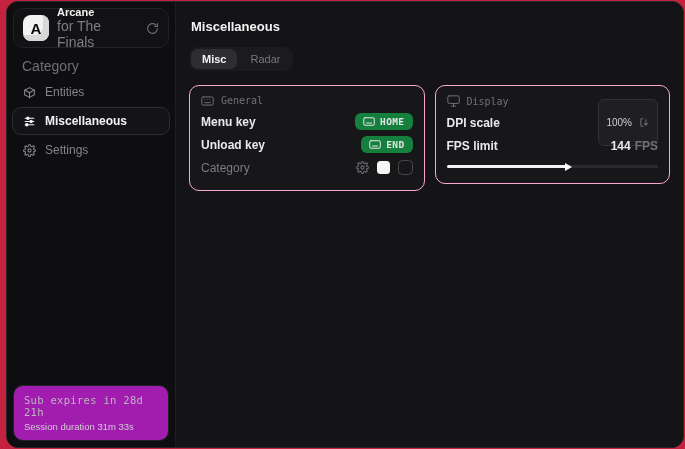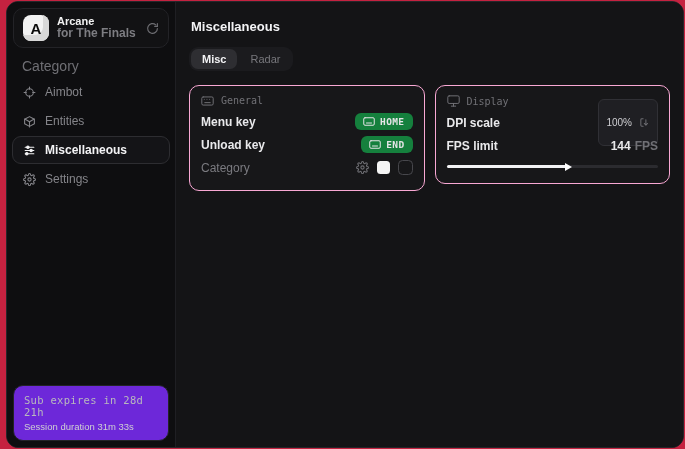--- a/index.html
+++ b/index.html
@@ -29,37 +29,37 @@
     display:flex; align-items:center; gap:8px; padding:0 9px;
   }
   .logo {
     width:26px; height:26px; border-radius:8px; background:#f2f2f2;
     color:#0a0a0a; font-weight:bold; font-size:15px;
     display:flex; align-items:center; justify-content:center;
     box-shadow:inset -6px -6px 0 #d8d8d8;
   }
   .app-meta { flex:1; line-height:1.15; }
   .app-name { font-size:11px; font-weight:bold; color:#f2f2f2; }
-  .app-sub { font-size:12px; color:#7d7d82;font-weight:bold; }
+  .app-sub { font-size:14px; color:#7d7d82; }
   .icon-btn { display:flex; align-items:center; color:#6d6d72; cursor:pointer; }
   .cat-label { font-size:14px; color:#6f6f74; margin:10px 0 4px 15px; }
   .nav { display:flex; flex-direction:column; gap:1px; padding:0 5px; }
   .nav-item {
     display:flex; align-items:center; gap:9px;
     height:28px; padding:0 10px; border-radius:9px;
     color:#85858a; font-size:12px; border:1px solid transparent;
     cursor:pointer;
   }
   .nav-item.active {
     color:#f3f3f5; background:#141417; border-color:#2d2d31; font-weight:bold;
   }
   .nav-item .nicon { display:flex; align-items:center; }
   .status-card {
     position:absolute; left:6px; right:6px; bottom:6px;
-    background:#6d28d9; border:1px solid #232327; border-radius:10px;
+    background:#a21caf; border:1px solid #232327; border-radius:10px;
     padding:8px 10px;
   }
   .status-line1 {
     font-family:"DejaVu Sans Mono", monospace;
     font-size:10.5px; color:#b9b9bd; letter-spacing:0.3px;
   }
   .status-line2 { font-size:9.5px; font-weight:normal; color:#cfcfd3; margin-top:3px; }
   
   .main {
     position:absolute; left:168px; top:0; right:0; bottom:0;
@@ -147,32 +147,20 @@
         <svg width="13" height="13" viewBox="0 0 24 24" fill="none" stroke="currentColor" stroke-width="2.2" stroke-linecap="round">
           <path d="M21 12a9 9 0 1 1-3-6.7"></path>
             <polyline points="21 3 21 8 16 8"></polyline>
         </svg>
       </span>
     </div>
 
     <div class="cat-label">Category</div>
 
     <div class="nav">
-      <div class="nav-item">
-        <span class="nicon">
-          <svg width="13" height="13" viewBox="0 0 24 24" fill="none" stroke="currentColor" stroke-width="2" stroke-linecap="round">
-            <circle cx="12" cy="12" r="7"></circle>
-              <line x1="12" y1="2" x2="12" y2="6"></line>
-              <line x1="12" y1="18" x2="12" y2="22"></line>
-              <line x1="2" y1="12" x2="6" y2="12"></line>
-              <line x1="18" y1="12" x2="22" y2="12"></line>
-          </svg>
-        </span>
-        <span>Aimbot</span>
-      </div>
       <div class="nav-item">
         <span class="nicon">
           <svg width="13" height="13" viewBox="0 0 24 24" fill="none" stroke="currentColor" stroke-width="2" stroke-linecap="round" stroke-linejoin="round">
             <path d="M21 16V8l-9-5-9 5v8l9 5 9-5z"></path>
               <polyline points="3.3 7.3 12 12.3 20.7 7.3"></polyline>
               <line x1="12" y1="22" x2="12" y2="12.3"></line>
           </svg>
         </span>
         <span>Entities</span>
       </div>

